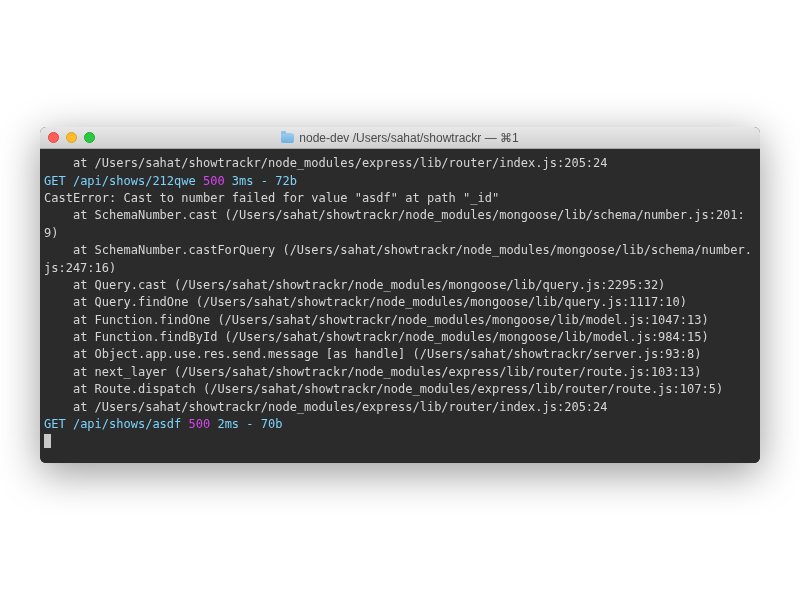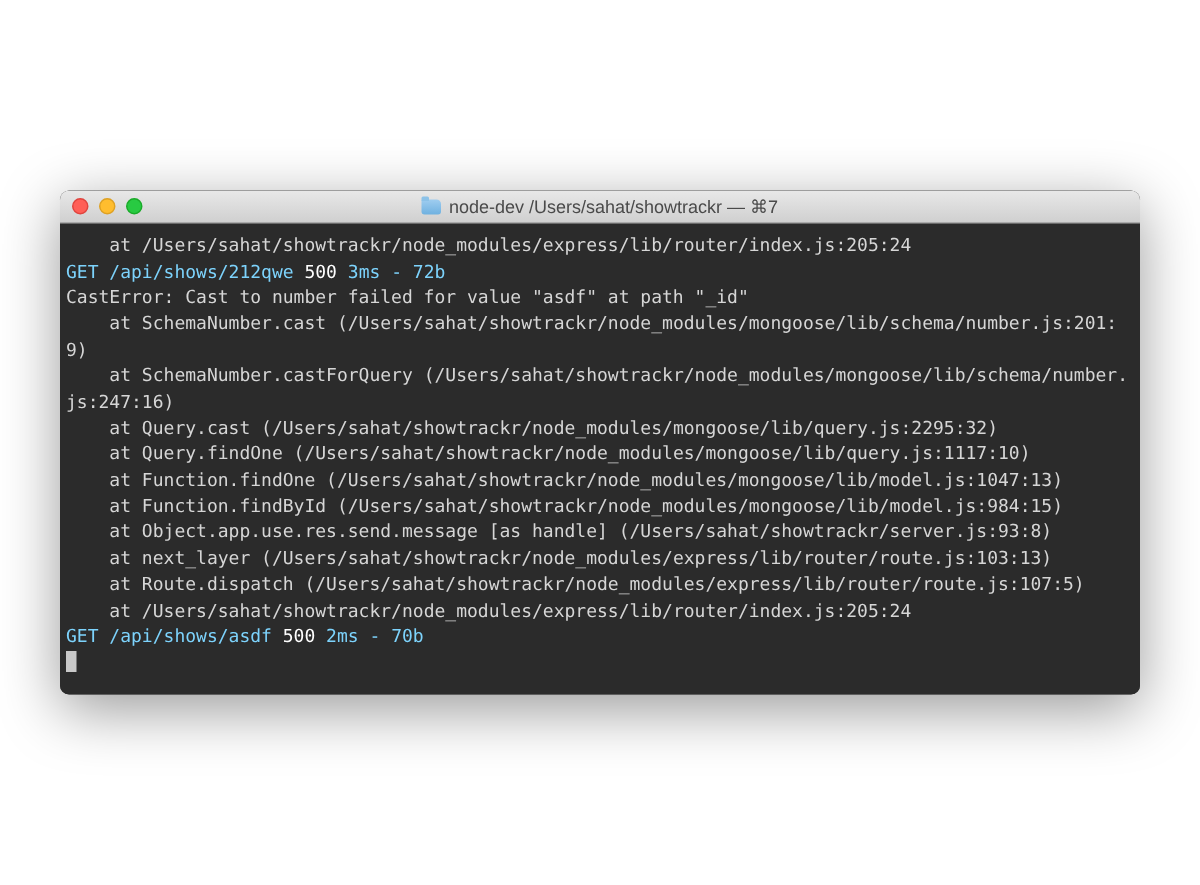--- a/index.html
+++ b/index.html
@@ -75,38 +75,38 @@
       background: #2b2b2b;
       padding: 6px 4px 12px;
       font-size: 12px;
       line-height: 1.45;
       color: #d6d6d6;
       white-space: pre-wrap;
       word-break: break-all;
     }
     .line { display: block; }
     .gray { color: #7dd3fc; }
-    .red { color: #ffffff; }
+    .red { color: #d946ef; }
     .cursor {
       display: inline-block;
       width: 7px;
       height: 14px;
       background: #c8c8c8;
       vertical-align: text-bottom;
     }
   </style>
 </head>
 <body>
 
 <div class="window">
   <div class="titlebar">
     <div class="traffic-lights">
       <div class="light red"></div>
       <div class="light yellow"></div>
       <div class="light green"></div>
     </div>
     <div class="title">
       <span class="folder-icon"></span>
-      <span>node-dev  /Users/sahat/showtrackr — ⌘7</span>
+      <span>node-dev  /Users/sahat/showtrackr — ⌘1</span>
     </div>
   </div>
   <div class="terminal" id="terminal-body"><span class="line">    at /Users/sahat/showtrackr/node_modules/express/lib/router/index.js:205:24</span><span class="line"><span class="gray">GET </span><span class="gray">/api/shows/212qwe </span><span class="red">500</span><span class="gray"> 3ms - 72b</span></span><span class="line">CastError: Cast to number failed for value "asdf" at path "_id"</span><span class="line">    at SchemaNumber.cast (/Users/sahat/showtrackr/node_modules/mongoose/lib/schema/number.js:201:9)</span><span class="line">    at SchemaNumber.castForQuery (/Users/sahat/showtrackr/node_modules/mongoose/lib/schema/number.js:247:16)</span><span class="line">    at Query.cast (/Users/sahat/showtrackr/node_modules/mongoose/lib/query.js:2295:32)</span><span class="line">    at Query.findOne (/Users/sahat/showtrackr/node_modules/mongoose/lib/query.js:1117:10)</span><span class="line">    at Function.findOne (/Users/sahat/showtrackr/node_modules/mongoose/lib/model.js:1047:13)</span><span class="line">    at Function.findById (/Users/sahat/showtrackr/node_modules/mongoose/lib/model.js:984:15)</span><span class="line">    at Object.app.use.res.send.message [as handle] (/Users/sahat/showtrackr/server.js:93:8)</span><span class="line">    at next_layer (/Users/sahat/showtrackr/node_modules/express/lib/router/route.js:103:13)</span><span class="line">    at Route.dispatch (/Users/sahat/showtrackr/node_modules/express/lib/router/route.js:107:5)</span><span class="line">    at /Users/sahat/showtrackr/node_modules/express/lib/router/index.js:205:24</span><span class="line"><span class="gray">GET </span><span class="gray">/api/shows/asdf </span><span class="red">500</span><span class="gray"> 2ms - 70b</span></span><span class="line"><span class="cursor"></span></span></div>
 </div>
 
 </body></html>

